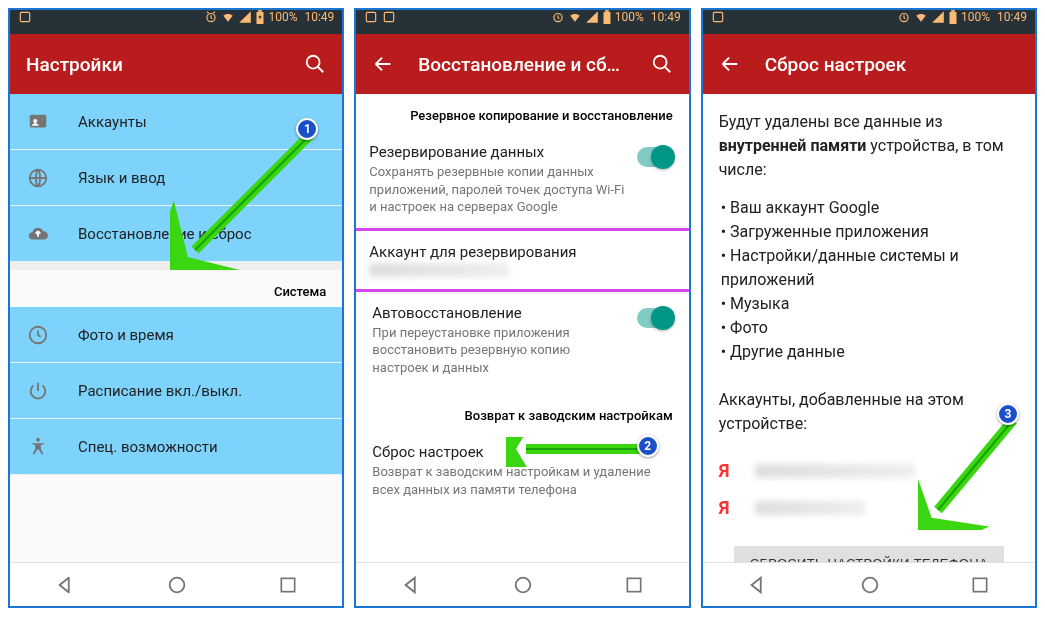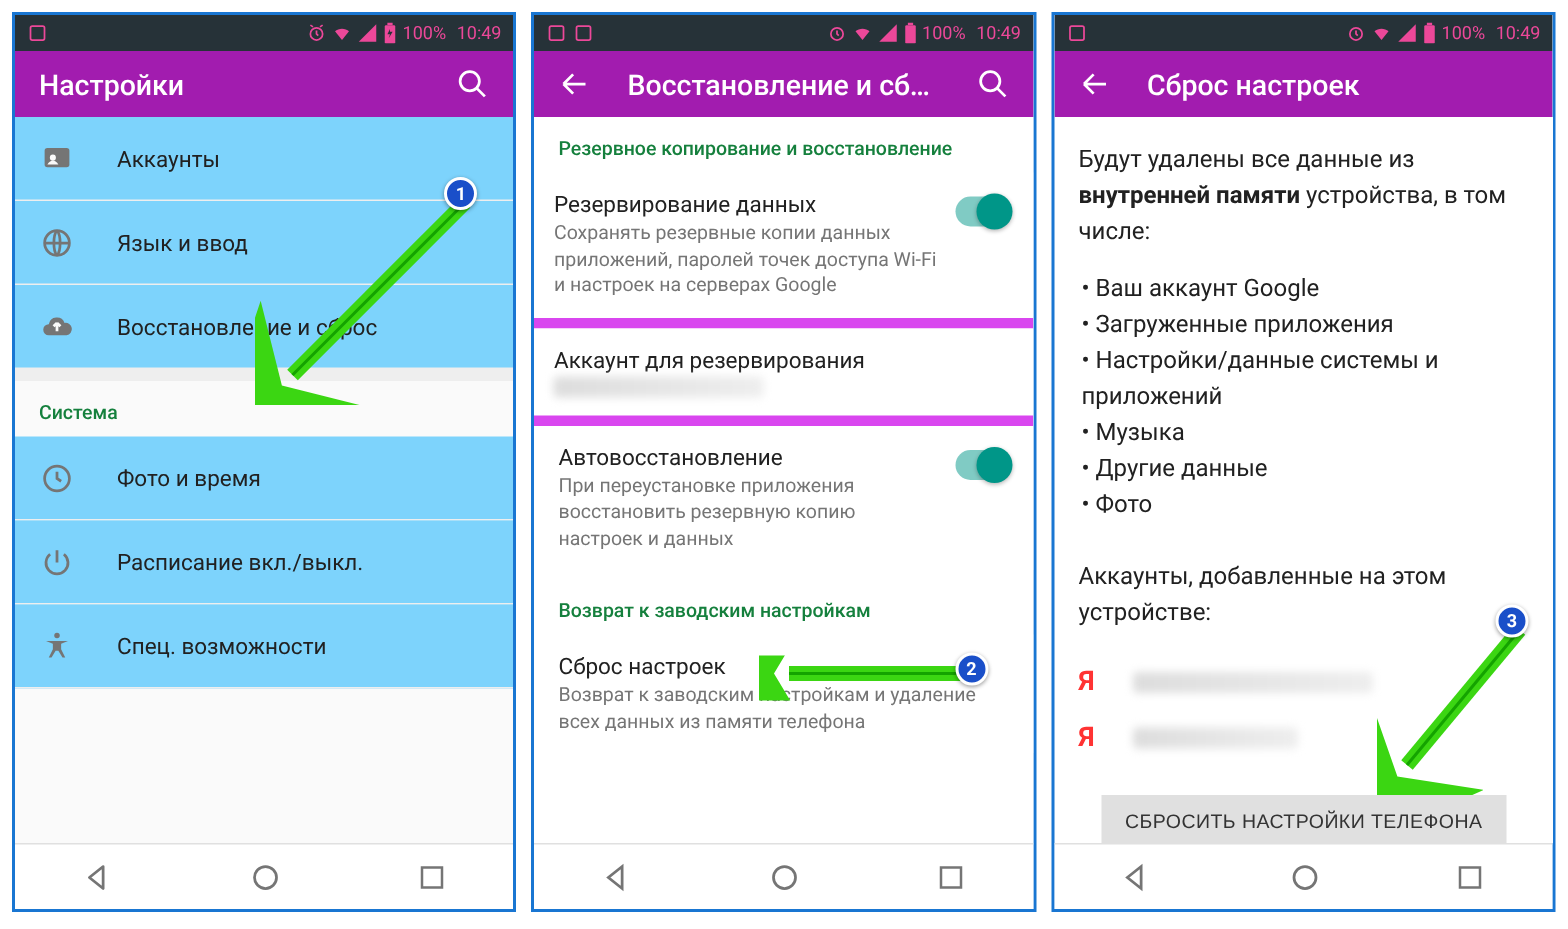--- a/index.html
+++ b/index.html
@@ -16,36 +16,36 @@
       border: 2px solid #1976d2;
       background: #fff;
       position: relative;
       overflow: hidden;
       display: flex;
       flex-direction: column;
     }
     .status-bar {
       height: 24px;
       background: #263238;
-      color: #ec4899;
-      display: flex;
-      align-items: center;
+      color: #fdba74;
+      display: flex;
+      align-items: flex-start;
       justify-content: flex-end;
       padding: 0 8px;
       font-size: 12px;
       gap: 3px;
     }
     .status-bar .left-icons {
       margin-right: auto;
       display: flex;
       gap: 4px;
     }
     .app-bar {
-      height: 44px;
-      background: #a21caf;
+      height: 60px;
+      background: #b91c1c;
       color: #fff;
       display: flex;
       align-items: center;
       padding: 0 16px;
       gap: 24px;
     }
     .app-bar .title {
       font-size: 19px;
       font-weight: 500;
       flex: 1;
@@ -53,24 +53,25 @@
       overflow: hidden;
       text-overflow: ellipsis;
     }
     .content {
       flex: 1;
       overflow-y: auto;
       background: #fafafa;
     }
     .content-white { background: #fff; }
     .section-header {
-      color: #15803d;
+      color: #000000;
       font-size: 13px;
       font-weight: 500;
       padding: 14px 16px 8px;
+      text-align: right;
     }
     .list-item {
       display: flex;
       align-items: center;
       min-height: 56px;
       padding: 12px 16px;
       background: #7dd3fc;
       border-bottom: 1px solid #eee;
       gap: 28px;
     }
@@ -97,21 +98,21 @@
     .setting-item .setting-title {
       font-size: 15px;
       color: #212121;
       margin-bottom: 2px;
     }
     .setting-item .setting-sub {
       font-size: 13px;
       color: #757575;
       line-height: 1.35;
     }
-    .setting-item.divider { border-bottom: 7px solid #d946ef; padding-left: 13px; }
+    .setting-item.divider { border-bottom: 3px solid #d946ef; padding-left: 13px; }
     .toggle {
       width: 36px;
       height: 20px;
       border-radius: 10px;
       background: #80cbc4;
       position: relative;
       margin-top: 4px;
       flex-shrink: 0;
     }
     .toggle::after {
@@ -457,22 +458,22 @@
   <div class="content content-white">
     <div class="body-text">
       <p>
         <span>Будут удалены все данные из </span><b>внутренней памяти</b><span> устройства, в том числе:</span>
       </p>
       <ul style="margin-top:10px">
         <li>Ваш аккаунт Google</li>
         <li>Загруженные приложения</li>
         <li>Настройки/данные системы и приложений</li>
         <li>Музыка</li>
+        <li>Фото</li>
         <li>Другие данные</li>
-        <li>Фото</li>
       </ul>
       <p style="margin-top:24px">Аккаунты, добавленные на этом устройстве:</p>
     </div>
 
     <div class="account-row">
       <span class="ya">Я</span>
       <div class="blurred" style="width:160px"></div>
     </div>
     <div class="account-row">
       <span class="ya">Я</span>

